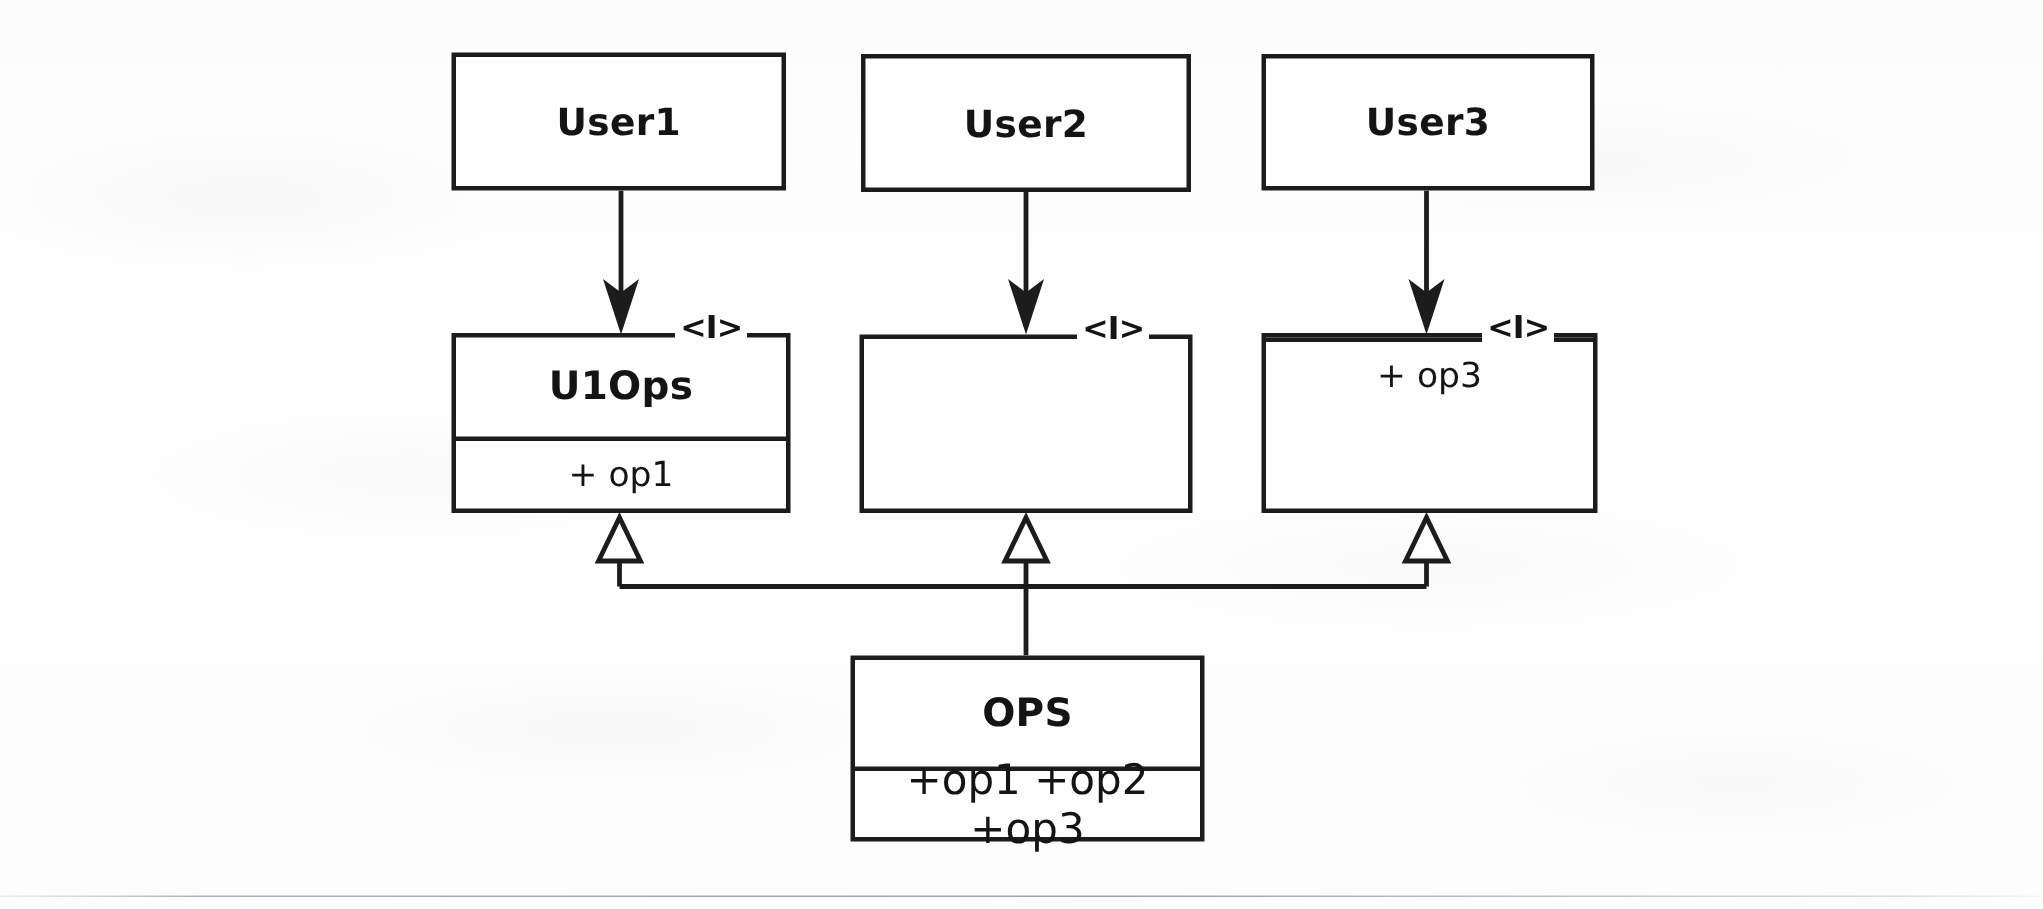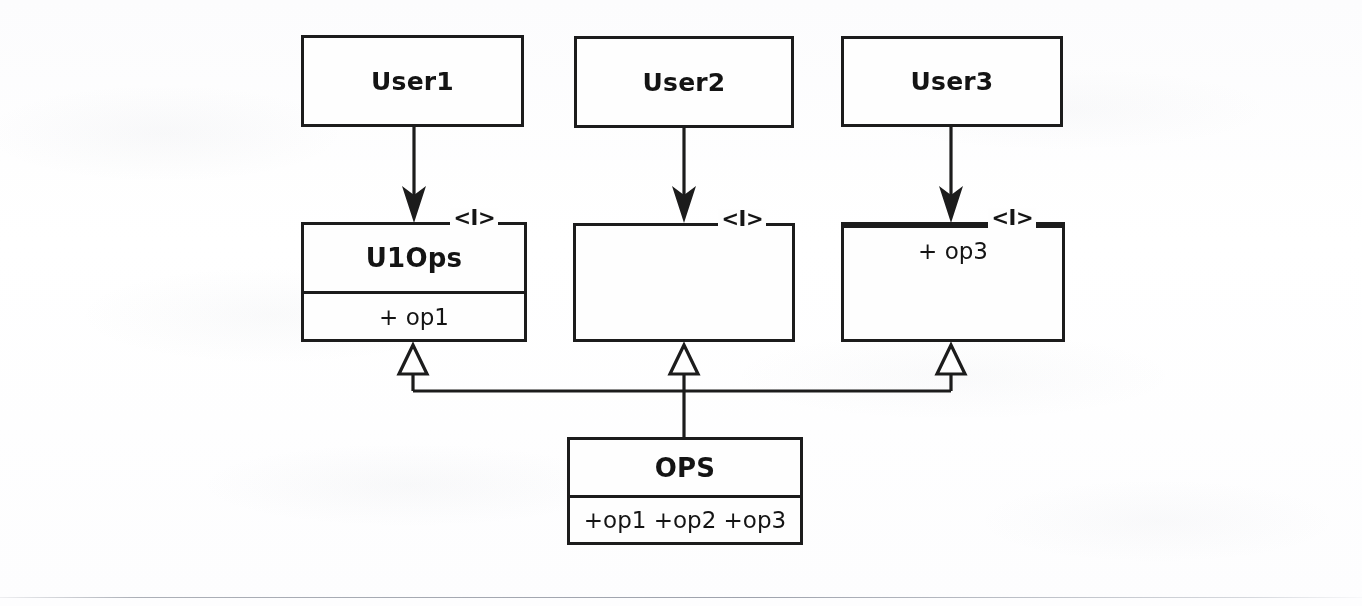--- a/index.html
+++ b/index.html
@@ -81,21 +81,21 @@
     background: #fefefe;
     padding: 0 3px;
     font-size: 21px;
     font-weight: bold;
     color: #141414;
     line-height: 1;
     letter-spacing: -0.5px;
   }
 
   .class-node .name-compartment { font-size: 26px; }
-  .class-node .ops-compartment  { font-size: 23px; height: 44px; }
+  .class-node .ops-compartment  { font-size: 28px; height: 44px; }
 
   
   #connectors {
     position: absolute;
     left: 0;
     top: 0;
     width: 1362px;
     height: 606px;
     overflow: visible;
     pointer-events: none;
@@ -182,18 +182,18 @@
 
   <div class="node iface-node" style="left:573px; top:223px; width:222px; height:119px;">
     <div class="iface-tag">&lt;I&gt;</div>
   </div>
 
   <div class="node iface-node" style="left:841px; top:222px; width:224px; height:120px;">
     <div class="iface-tag">&lt;I&gt;</div>
     <div class="ops-compartment">+ op3</div>
   </div>
 
-  <div class="node class-node" style="left:567px; top:437px; width:236px; height:108px;">
+  <div class="node class-node" style="left:567px; top:437px; width:236px; height:124px;">
     <div class="name-compartment">OPS</div>
     <div class="ops-compartment">+op1 +op2 +op3</div>
   </div>
 
 </div>
 
 </body></html>

